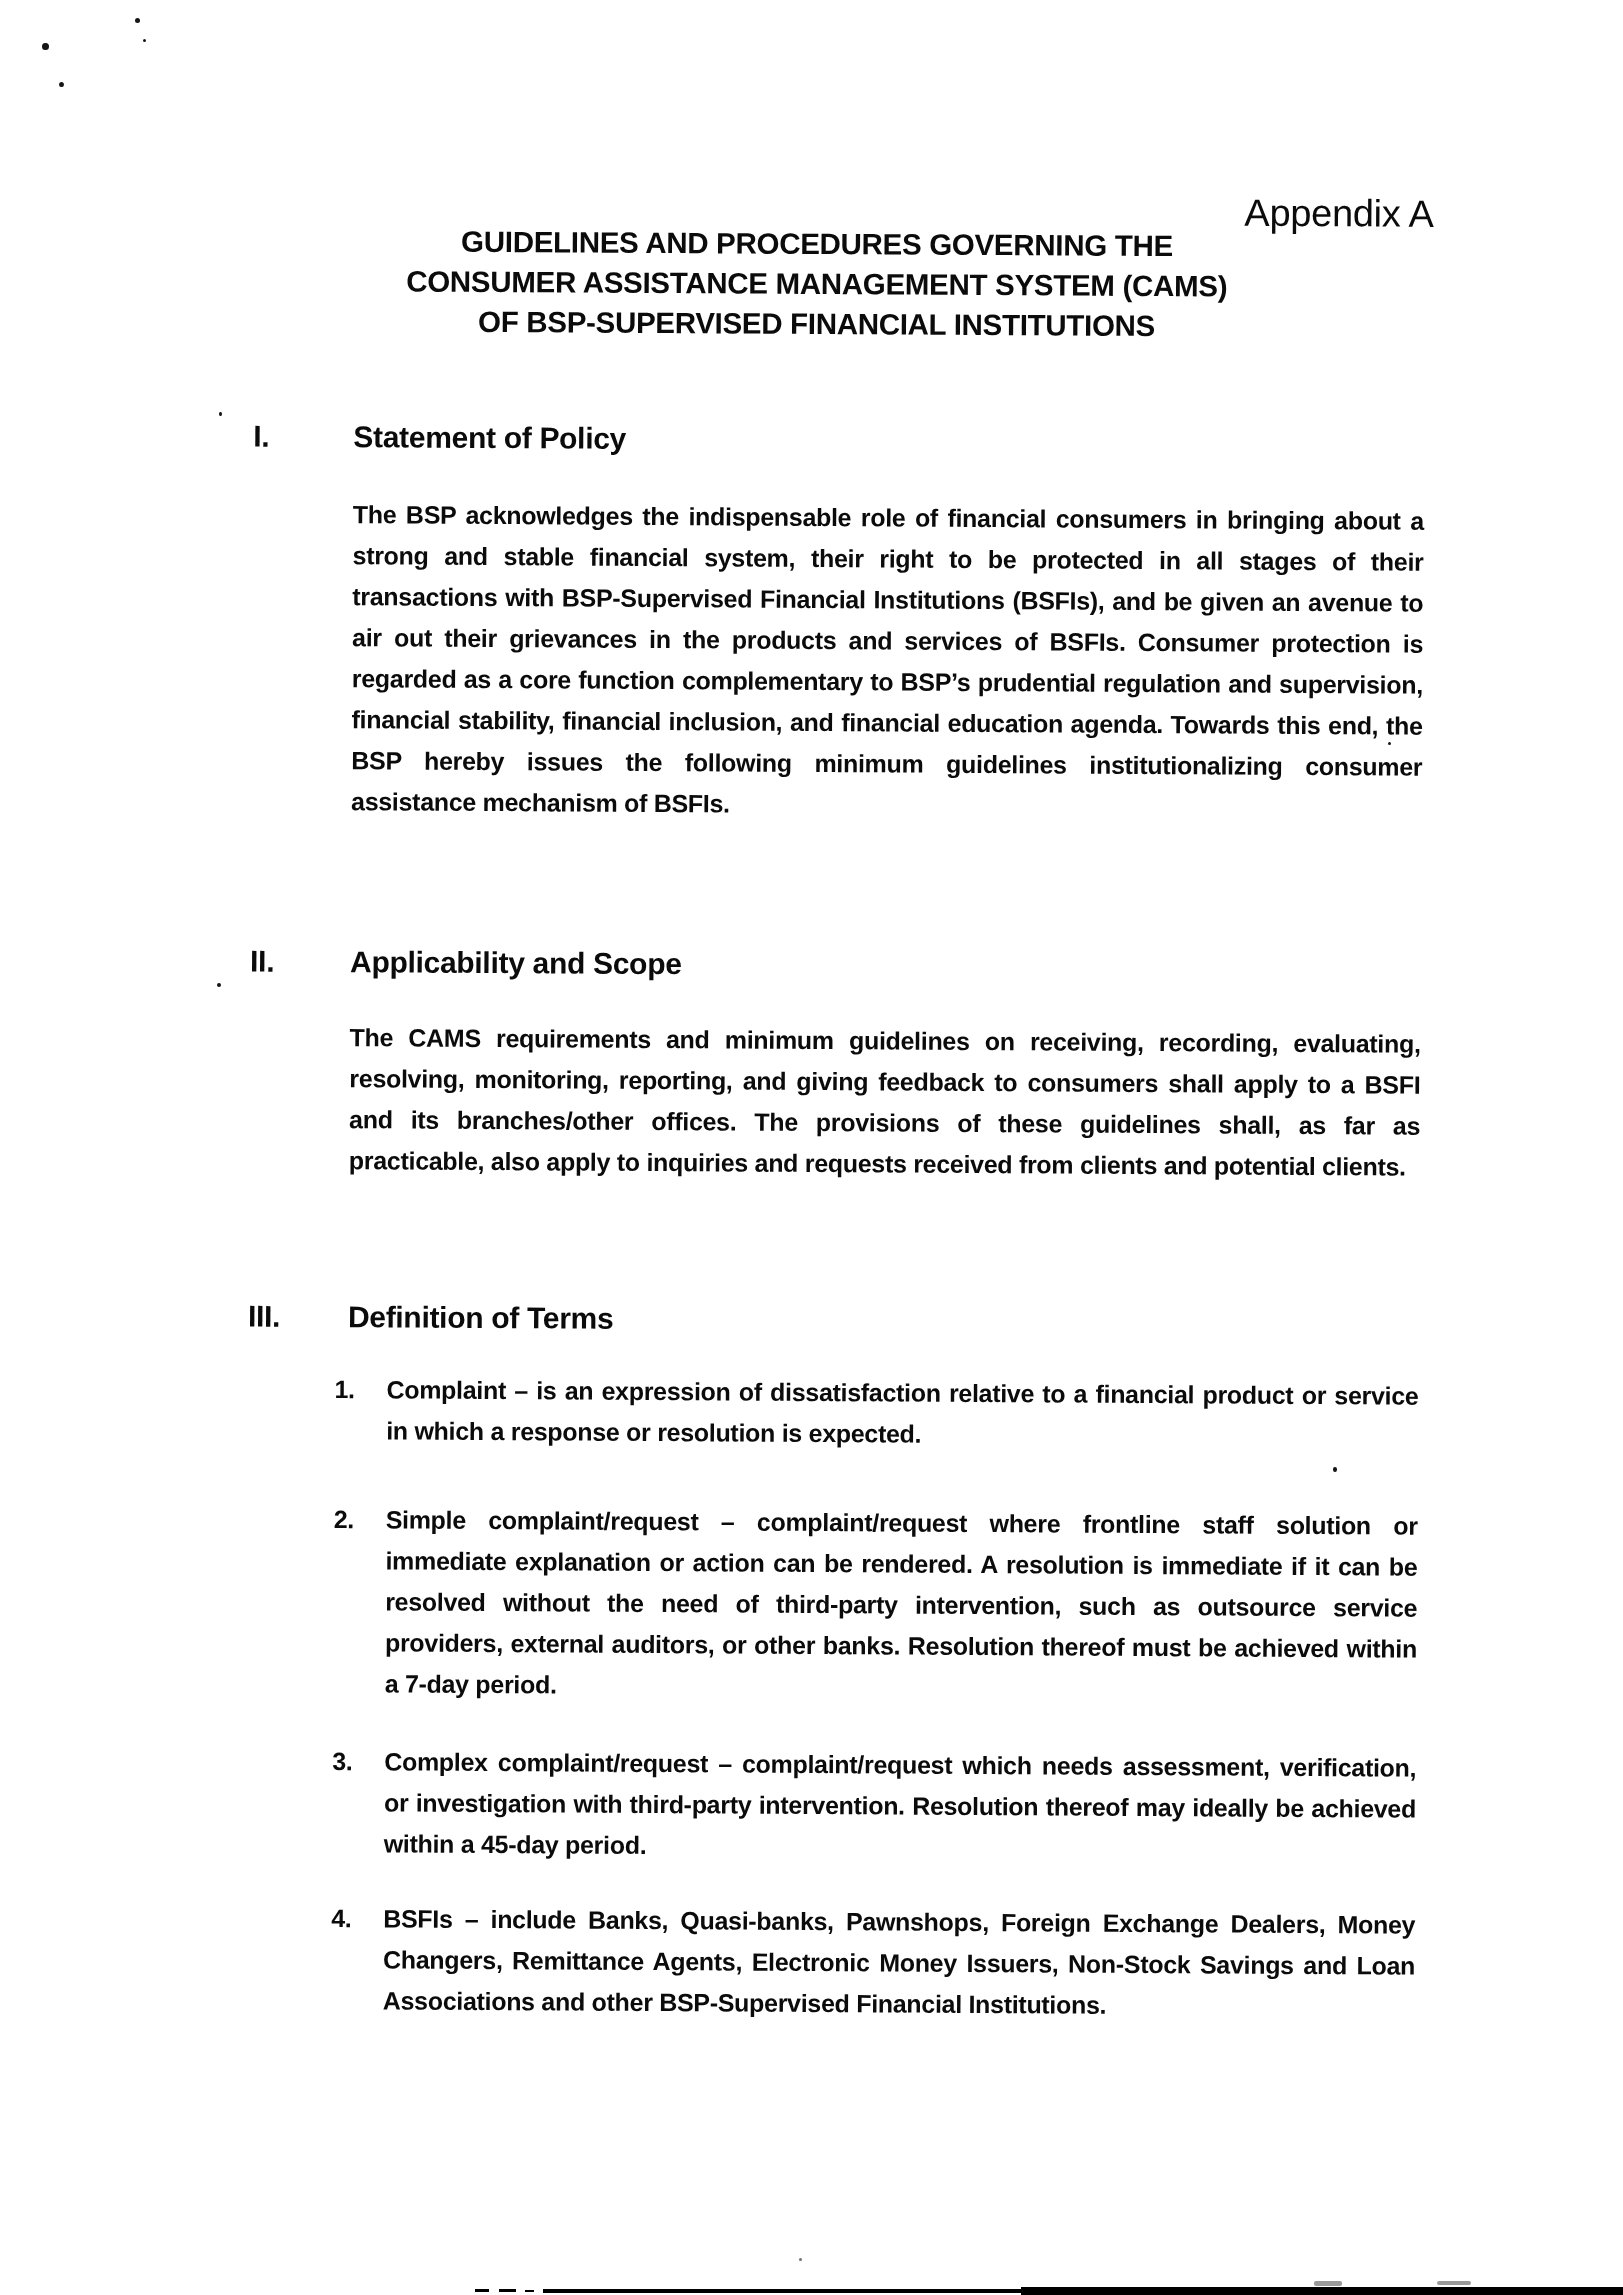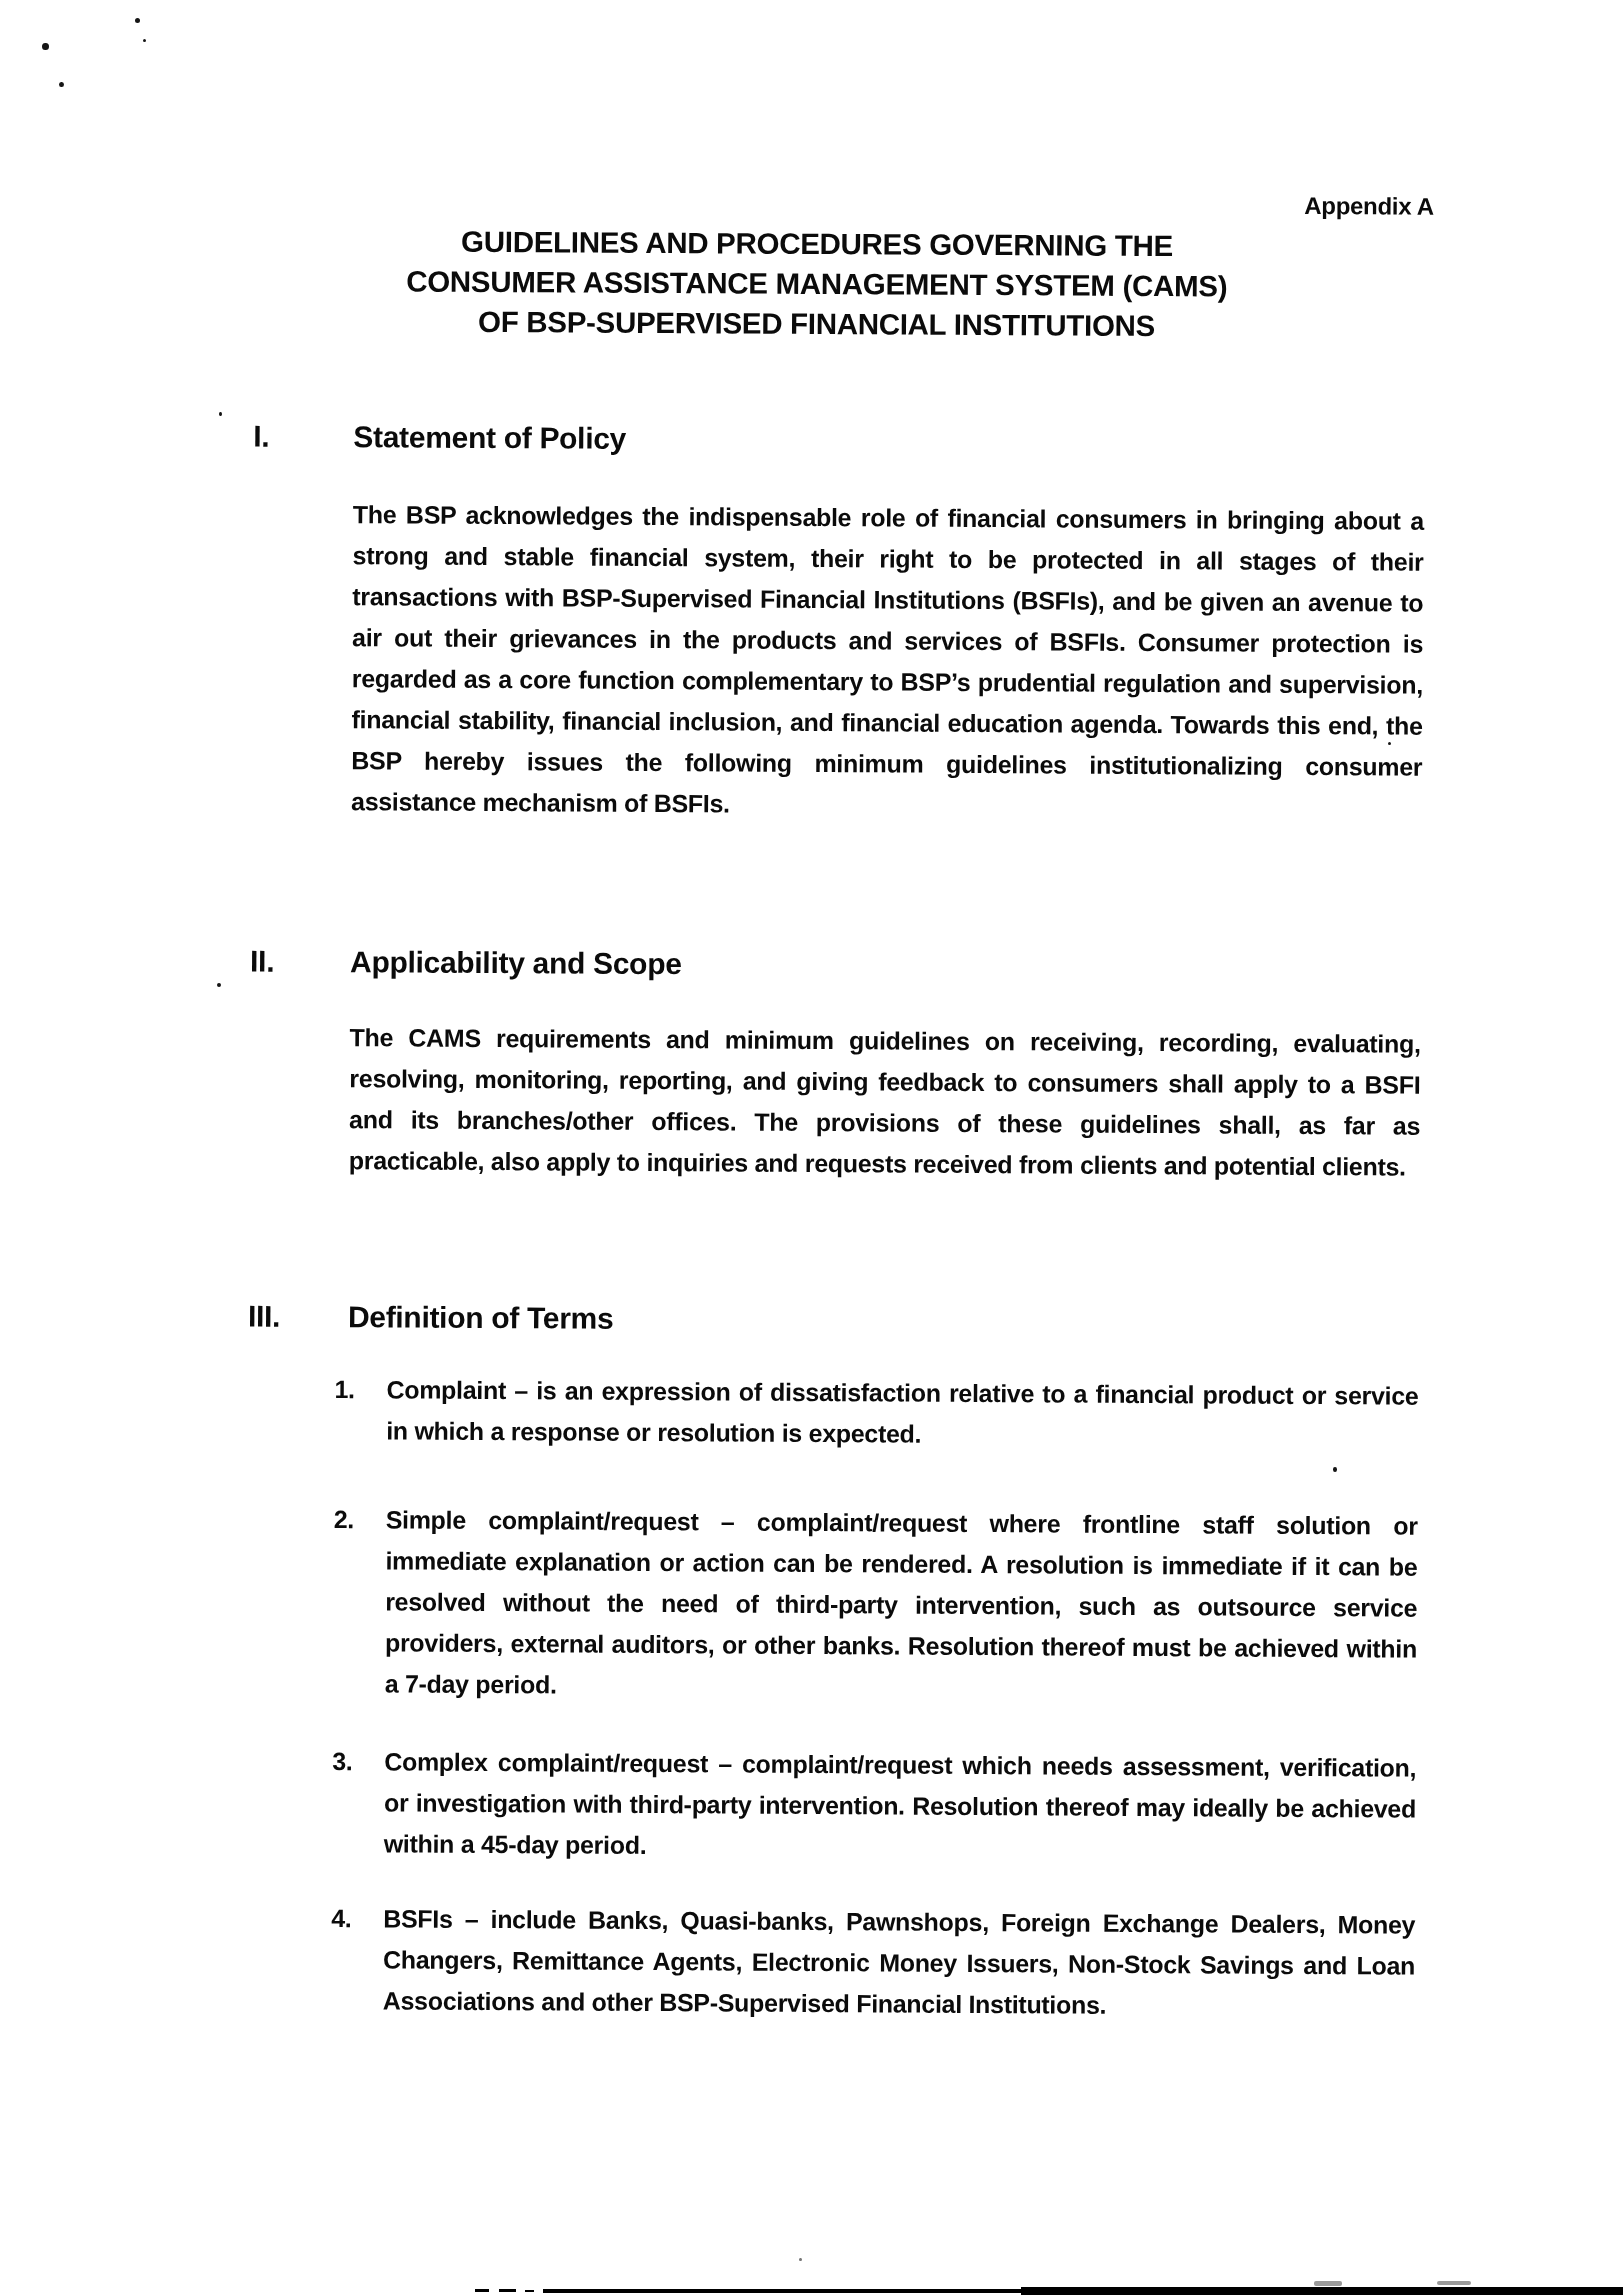--- a/index.html
+++ b/index.html
@@ -19,22 +19,22 @@
   #content {
     position: absolute;
     inset: 0;
     transform: rotate(0.35deg);
     transform-origin: 50% 50%;
   }
   .appendix {
     position: absolute;
     top: 189px;
     right: 195px;
-    font-size: 24px;
-    font-weight: 700;
+    font-size: 38px;
+    font-weight: 400;
     letter-spacing: -0.3px;
   }
   .doc-title {
     position: absolute;
     top: 224px;
     left: 0;
     width: 100%;
     text-align: center;
     font-size: 29.5px;
     font-weight: 700;

